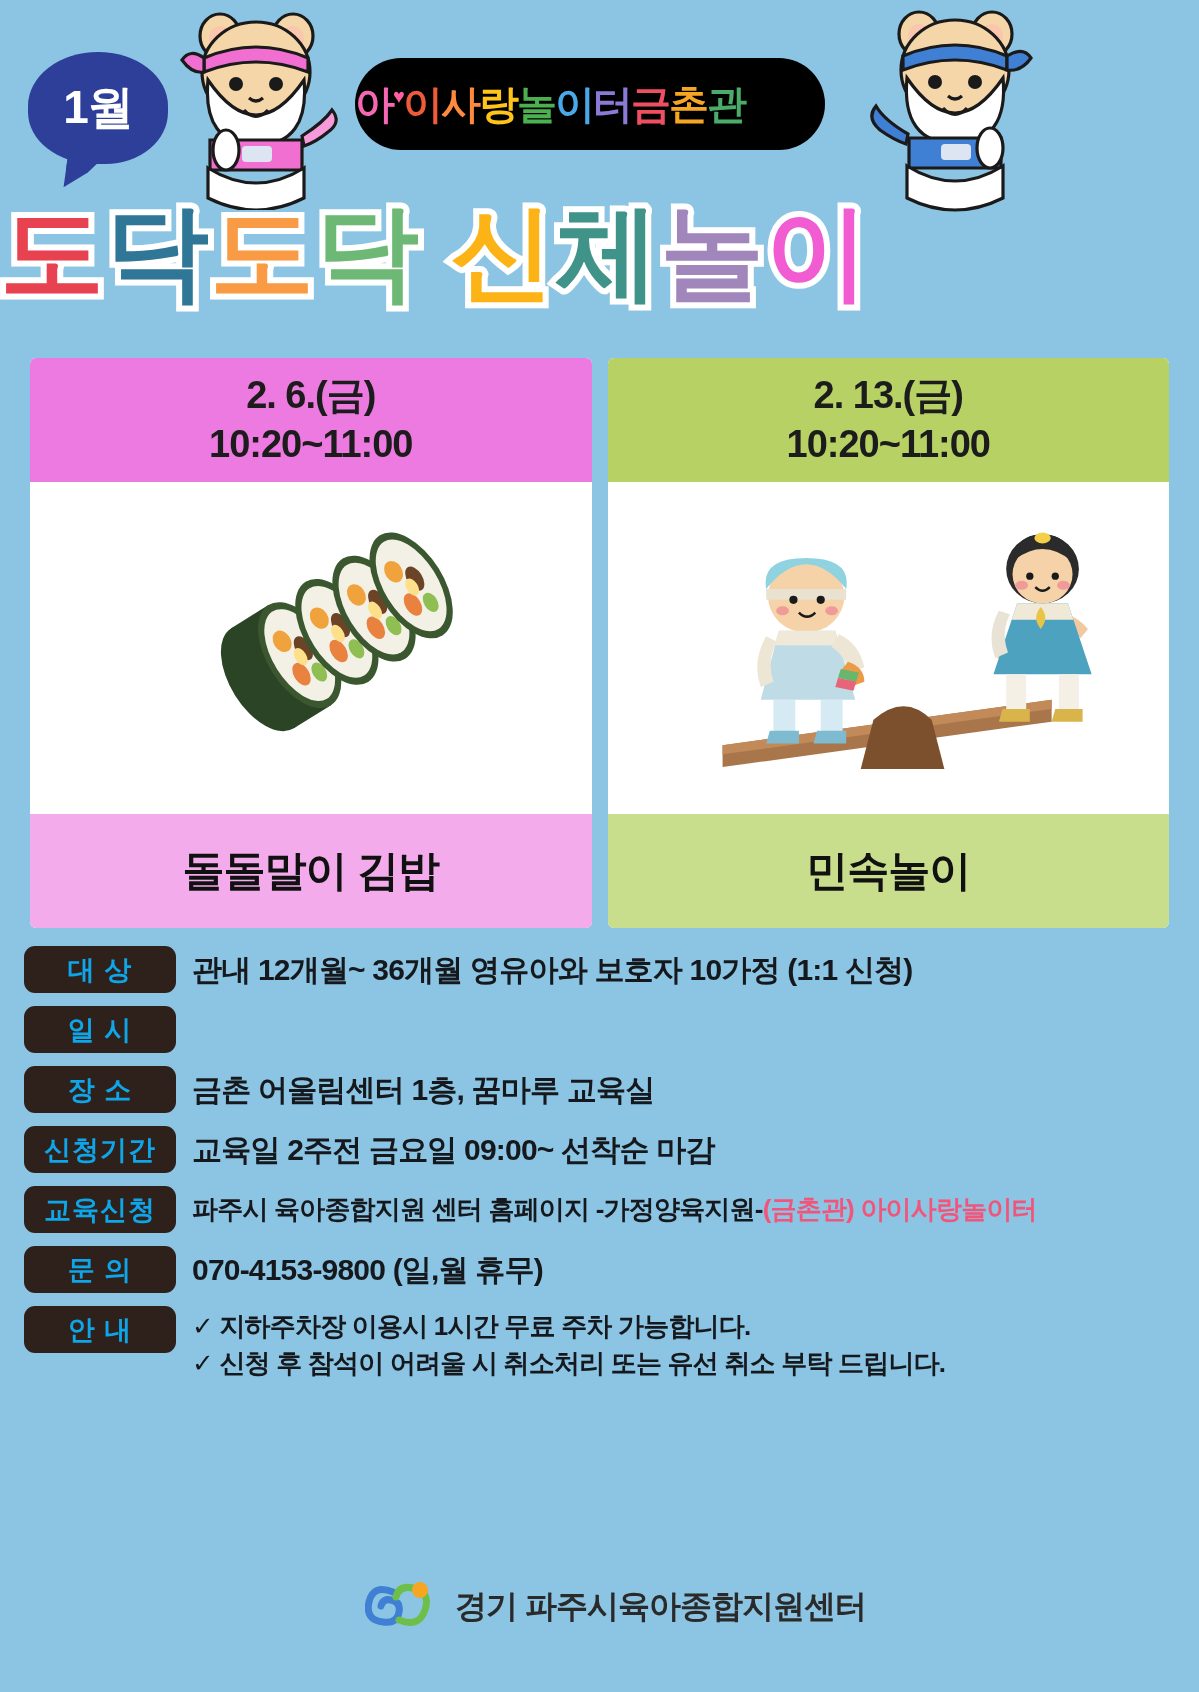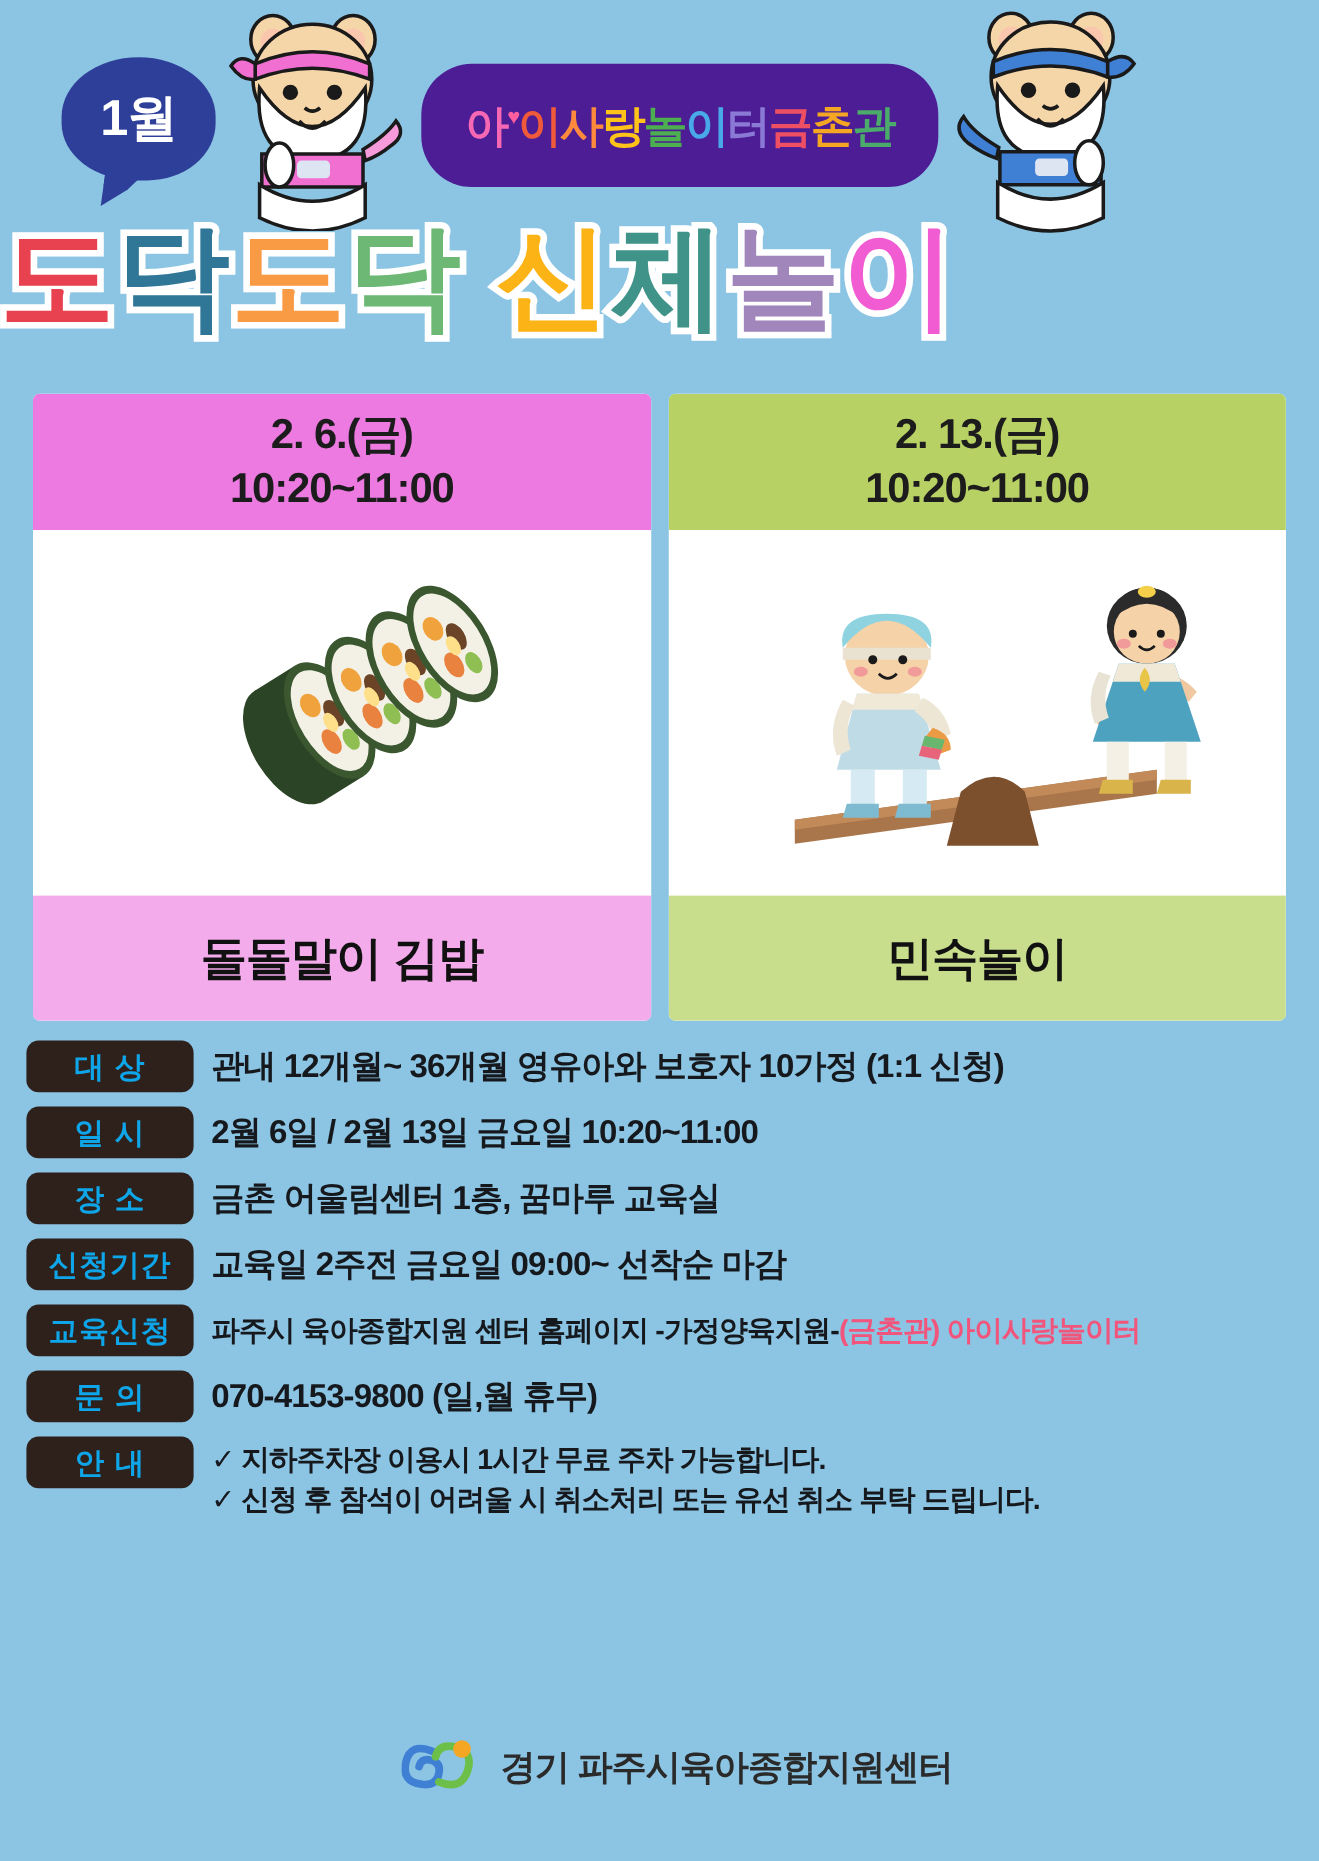--- a/index.html
+++ b/index.html
@@ -9,21 +9,21 @@
     background: #8cc5e3;
     overflow: hidden;
   }
   .poster {
     position: relative;
     width: 1199px; height: 1692px;
     background: #8cc5e3;
   }
 
   
-  .header { position: relative; height: 200px; margin-left: 28px; }
+  .header { position: relative; height: 200px; }
 
   .month-badge {
     position: absolute; left: 28px; top: 52px;
     width: 140px; height: 112px;
     background: #2e3f99;
     border-radius: 54% 54% 48% 52% / 52% 52% 50% 50%;
     display: flex; align-items: center; justify-content: center;
     color: #ffffff; font-size: 46px; font-weight: 800;
     letter-spacing: -1px;
   }
@@ -32,24 +32,24 @@
     left: 38px; bottom: -26px;
     border-left: 22px solid #2e3f99;
     border-top: 20px solid #2e3f99;
     border-right: 16px solid transparent;
     border-bottom: 18px solid transparent;
     transform: rotate(8deg);
   }
 
   .logo-pill {
     position: absolute; left: 355px; top: 58px;
-    width: 470px; height: 112px;
-    background: #4c1d95;
+    width: 470px; height: 92px;
+    background: #000000;
     border-radius: 46px;
-    display: flex; align-items: center; justify-content: center;
+    display: flex; align-items: center; 
   }
   .logo-text { font-size: 40px; font-weight: 800; letter-spacing: -2px; white-space: nowrap; }
   .logo-text span { display: inline-block; }
   .lg-heart { color: #ff5f9e; font-size: 20px; vertical-align: super; }
 
   
   .mascot { position: absolute; }
   .mascot.left  { left: 168px; top: 0px;  width: 175px; height: 210px; }
   .mascot.right { right: 150px; top: 0px; width: 185px; height: 215px; }
 
@@ -320,21 +320,20 @@
       <div class="tag">
         <span>대 상</span>
       </div>
       <div class="val">관내 12개월~ 36개월 영유아와 보호자 10가정 (1:1 신청)</div>
     </div>
 
     <div class="row">
       <div class="tag">
         <span>일 시</span>
       </div>
-      <div class="val">2월 6일 / 2월 13일  금요일  10:20~11:00</div>
     </div>
 
     <div class="row">
       <div class="tag">
         <span>장 소</span>
       </div>
       <div class="val">금촌 어울림센터  1층, 꿈마루 교육실</div>
     </div>
 
     <div class="row">

